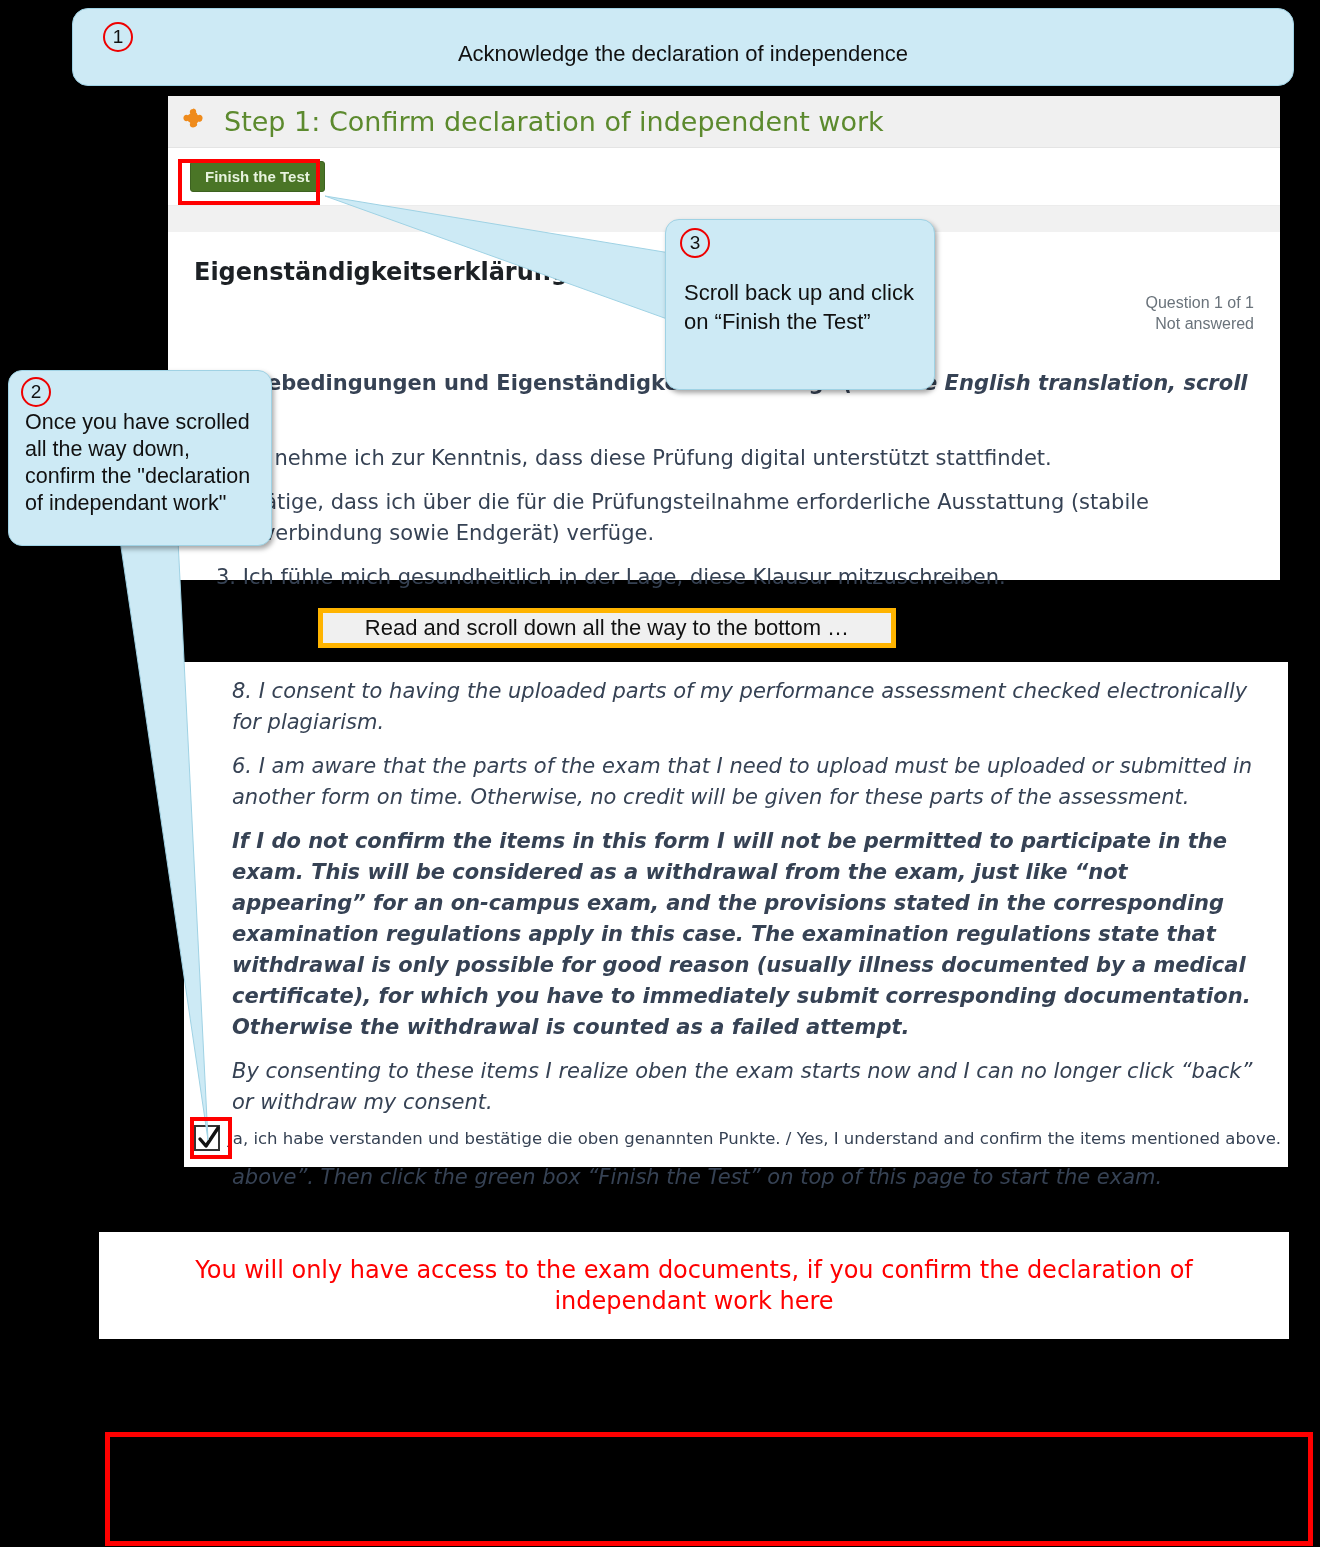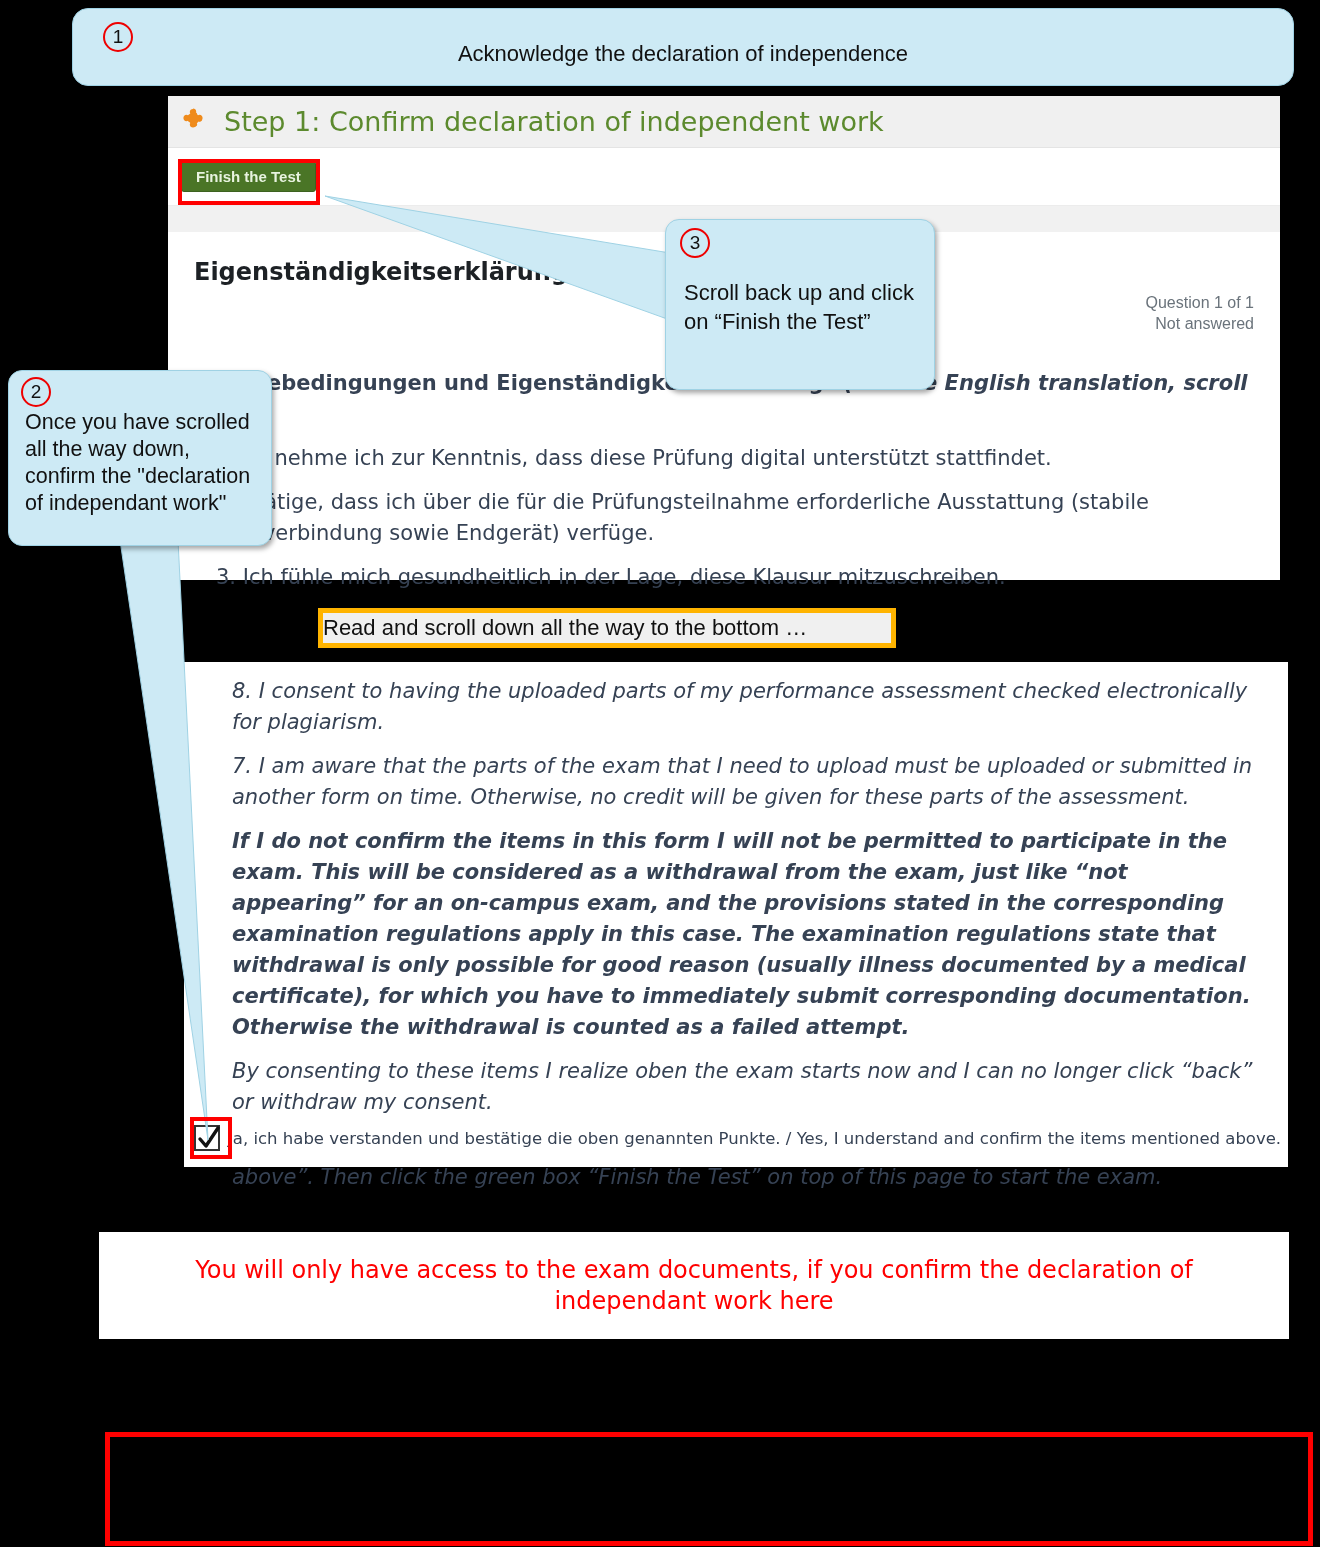--- a/index.html
+++ b/index.html
@@ -106,21 +106,21 @@
     color: #5c8a2e;
     font-size: 27px;
     font-family: "DejaVu Sans", sans-serif;
     font-weight: 400;
   }
   .button-bar {
     height: 58px;
     background: #ffffff;
     border-bottom: 1px solid #ececec;
     display: flex; align-items: center;
-    padding-left: 13px;
+    padding-left: 22px;
   }
   .finish-btn {
     background: #4a7526;
     color: #e8f3df;
     border: 1px solid #3d6220;
     border-radius: 3px;
     padding: 6px 14px;
     font-size: 15px;
     font-weight: bold;
     font-family: "Liberation Sans", sans-serif;
@@ -200,21 +200,21 @@
 
   
   #yellow-box {
     position: absolute;
     left: 318px; top: 608px;
     width: 578px; height: 40px;
     background: #f0f0f0;
     border: 5px solid #ffb400;
     z-index: 28;
     display: flex; align-items: center;
-    justify-content: flex-start;
+    justify-content: center;
   }
   #yellow-box span {
     font-size: 22px;
     color: #111;
     font-family: "Liberation Sans", sans-serif;
   }
 
   
   #red-note {
     position: absolute;
@@ -276,21 +276,21 @@
       </p>
       <p>...ermit nehme ich zur Kenntnis, dass diese Prüfung digital unterstützt stattfindet.</p>
       <p>... bestätige, dass ich über die für die Prüfungsteilnahme erforderliche Ausstattung (stabile ...werkverbindung sowie Endgerät) verfüge.</p>
       <p class="indent">3. Ich fühle mich gesundheitlich in der Lage, diese Klausur mitzuschreiben.</p>
     </div>
   </div>
 
   <div class="panel" id="panel-bottom">
     <div class="q-body" style="padding-top:14px;font-style:italic;">
       <p class="indent">8. I consent to having the uploaded parts of my performance assessment checked electronically for plagiarism.</p>
-      <p class="indent">7. I am aware that the parts of the exam that I need to upload must be uploaded or submitted in another form on time. Otherwise, no credit will be given for these parts of the assessment.</p>
+      <p class="indent">6. I am aware that the parts of the exam that I need to upload must be uploaded or submitted in another form on time. Otherwise, no credit will be given for these parts of the assessment.</p>
       <p class="indent bold-para">If I do not confirm the items in this form I will not be permitted to participate in the exam. This will be considered as a withdrawal from the exam, just like “not appearing” for an on-campus exam, and the provisions stated in the corresponding examination regulations apply in this case. The examination regulations state that withdrawal is only possible for good reason (usually illness documented by a medical certificate), for which you have to immediately submit corresponding documentation. Otherwise the withdrawal is counted as a failed attempt.</p>
       <p class="indent">By consenting to these items I realize oben the exam starts now and I can no longer click “back” or withdraw my consent.</p>
       <p class="indent">Please finish this declaration by clicking “Yes, I understand and confirm the items mentioned above”. Then click the green box “Finish the Test” on top of this page to start the exam.</p>
     </div>
   </div>
 
   <div id="checkbox-row">
     <div class="cb">
       <svg width="24" height="28" viewBox="0 0 24 28">
         <path d="M3 14 L9 21 L21 3" stroke="#111" stroke-width="3.4" fill="none" stroke-linecap="round" stroke-linejoin="round"></path>

